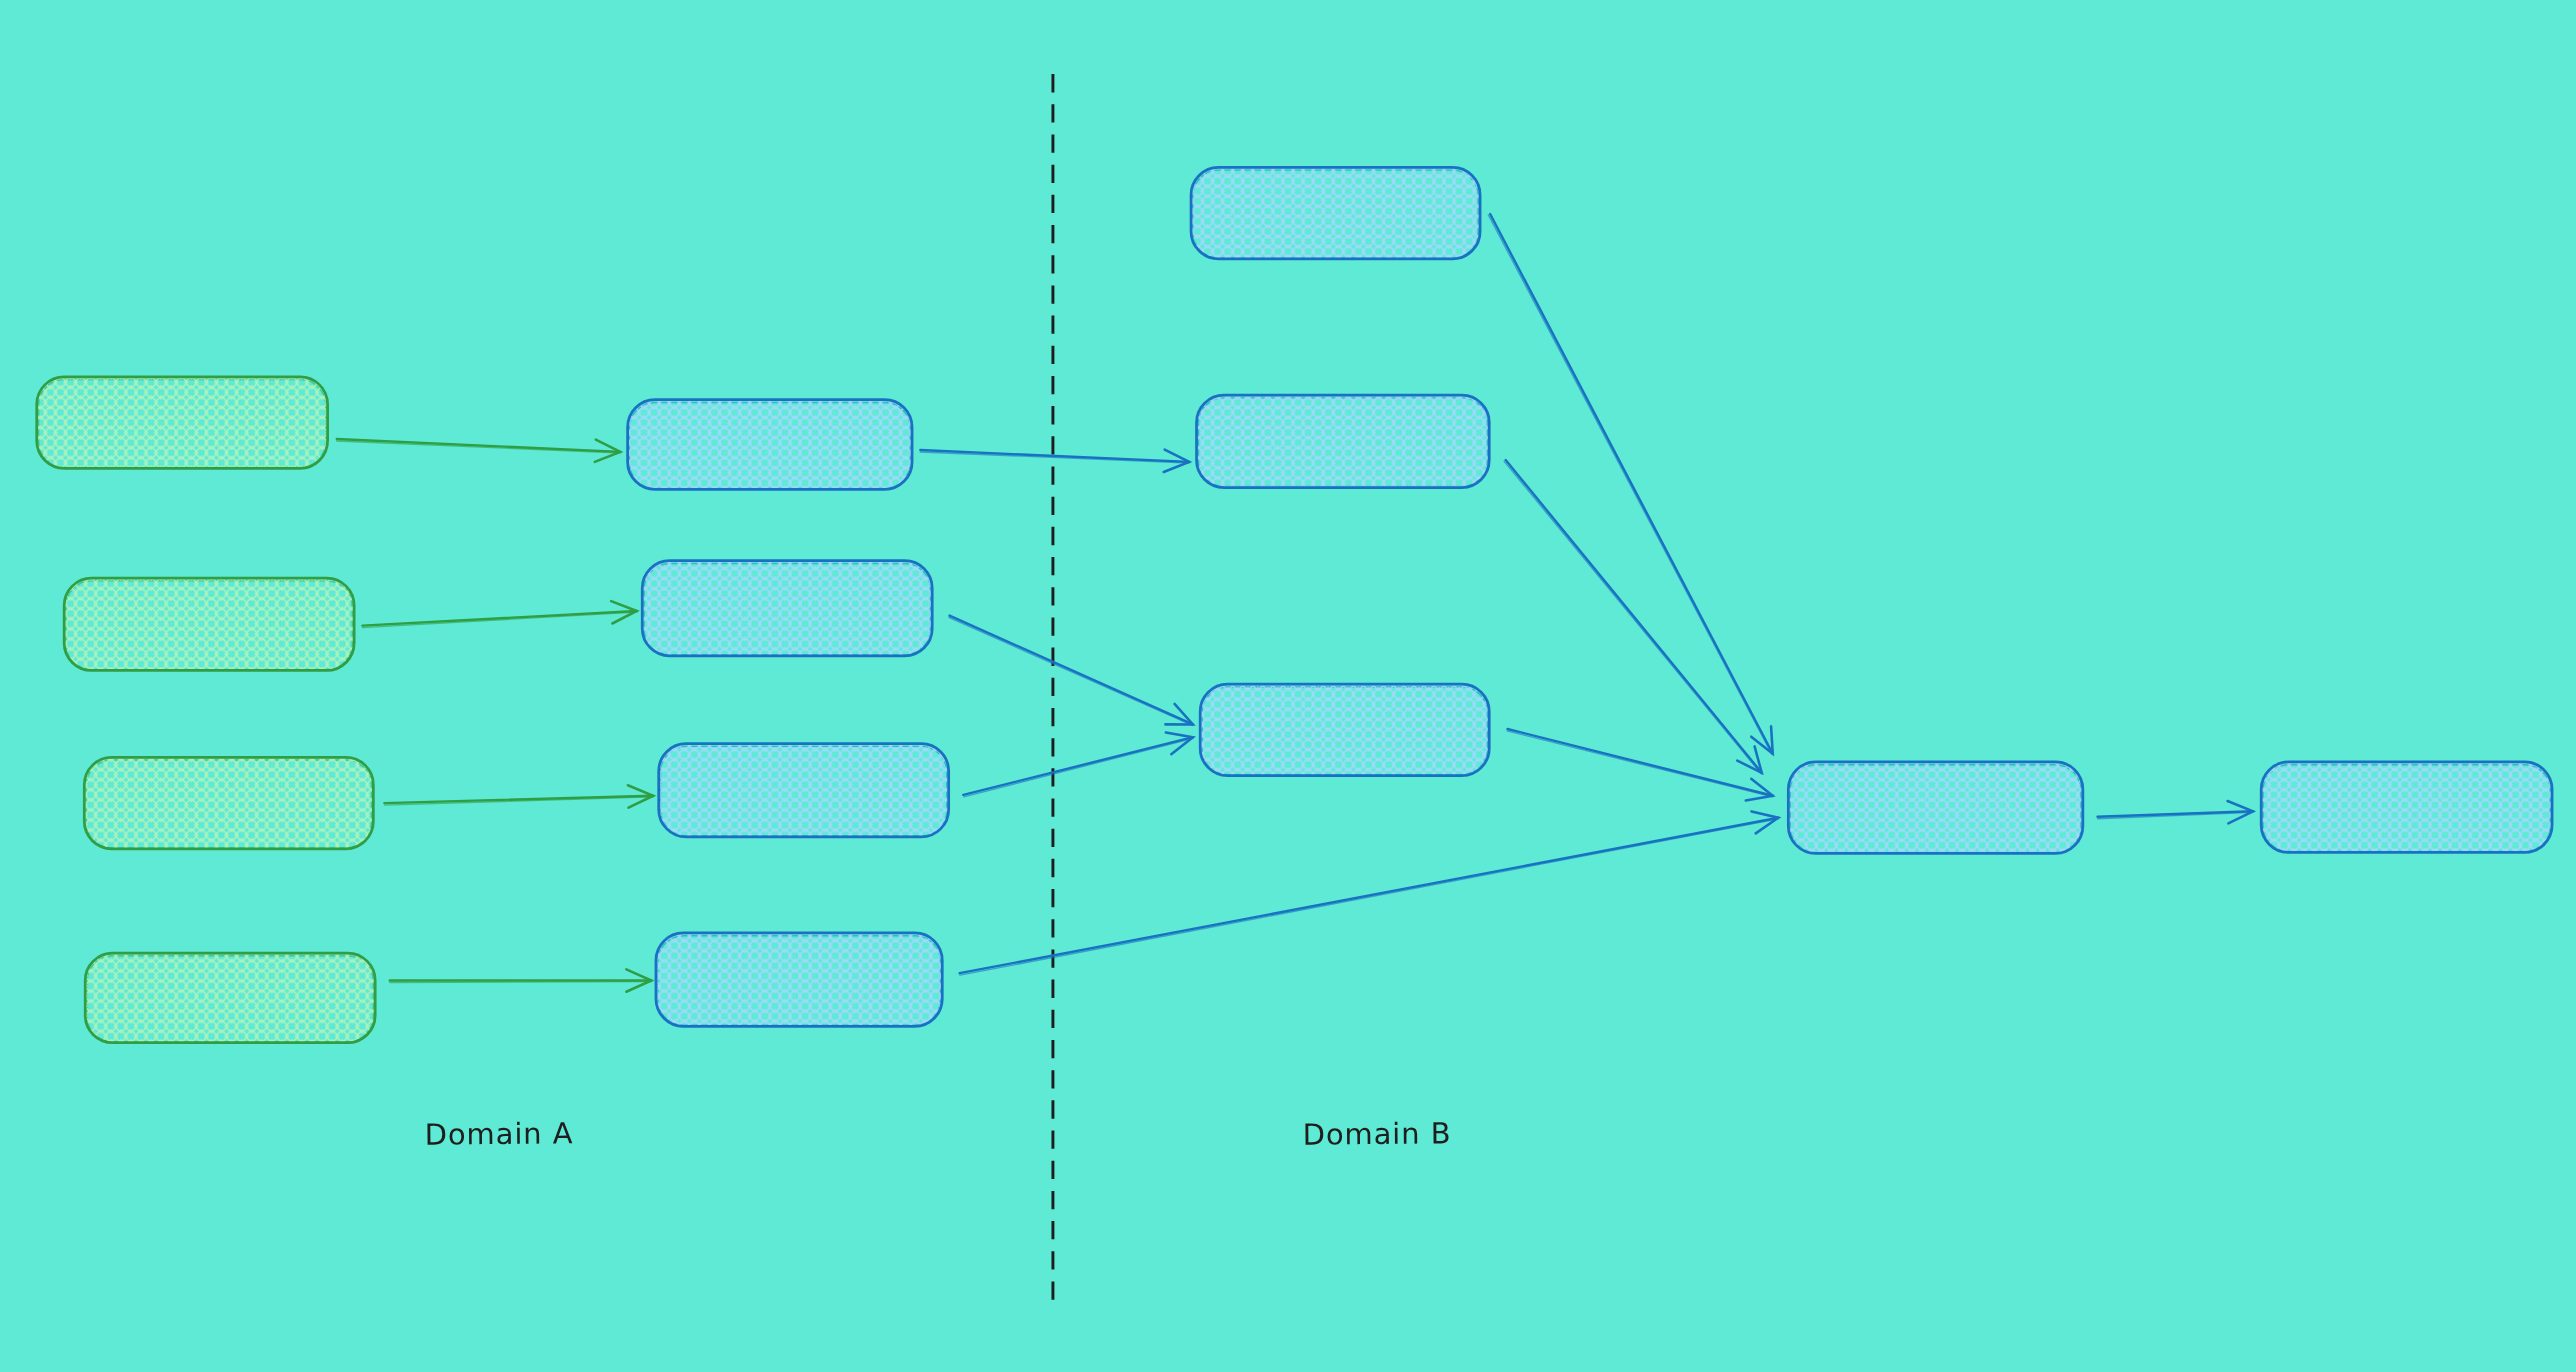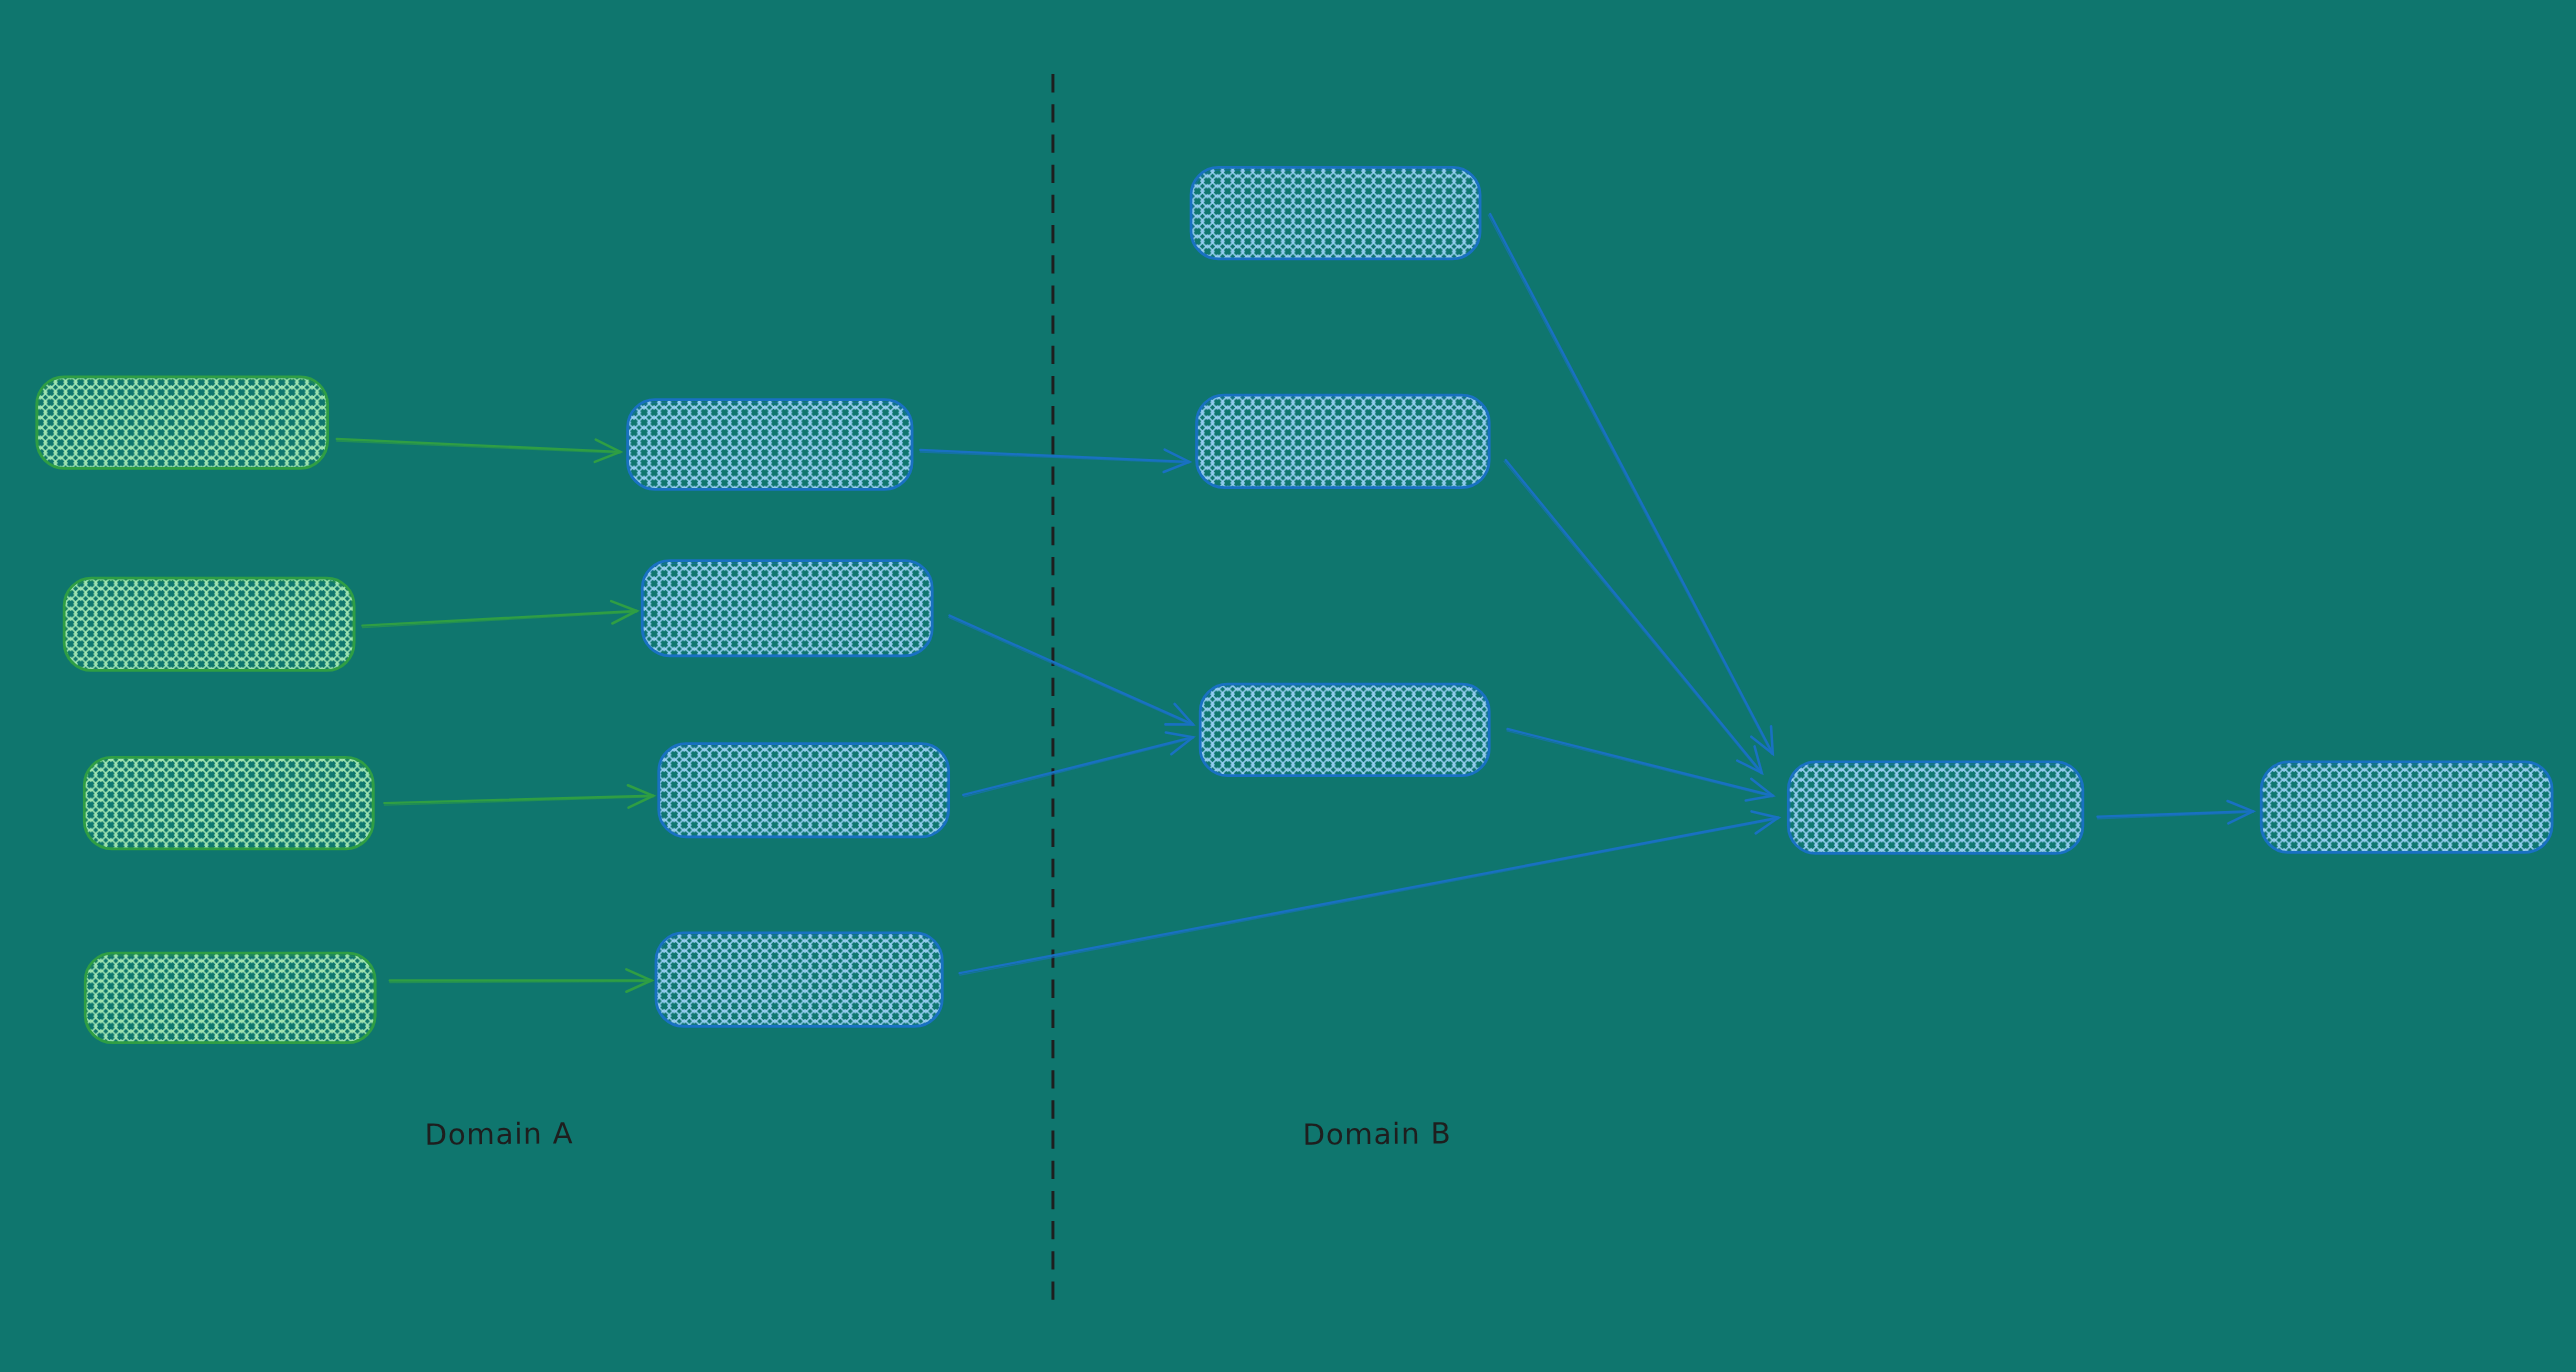--- a/index.html
+++ b/index.html
@@ -1,19 +1,19 @@
 <!DOCTYPE html>
 <html style="font-size:14.6px"><head>
 <meta charset="utf-8">
 <style>
   html,body{margin:0;padding:0;background:#ffffff;}
   .canvas{
     position:relative;
     width:2576px;height:1372px;
-    background:#0f766e;
+    background:#5eead4;
     overflow:hidden;
     font-family:"DejaVu Sans", sans-serif;
   }
   #diagram{position:absolute;left:0;top:0;}
   .domain-label{
     position:absolute;
     transform:translate(-50%,-50%) rotate(-0.5deg);
     font-size:29px;
     font-weight:500;
     letter-spacing:0.9px;

